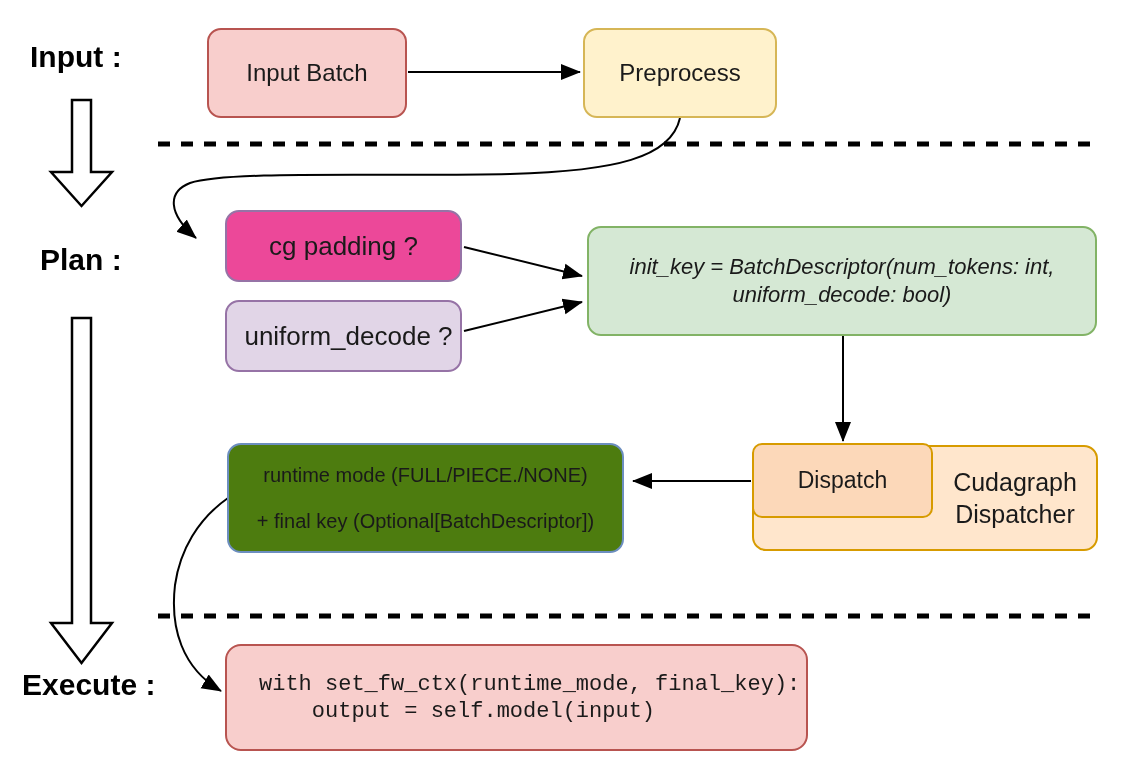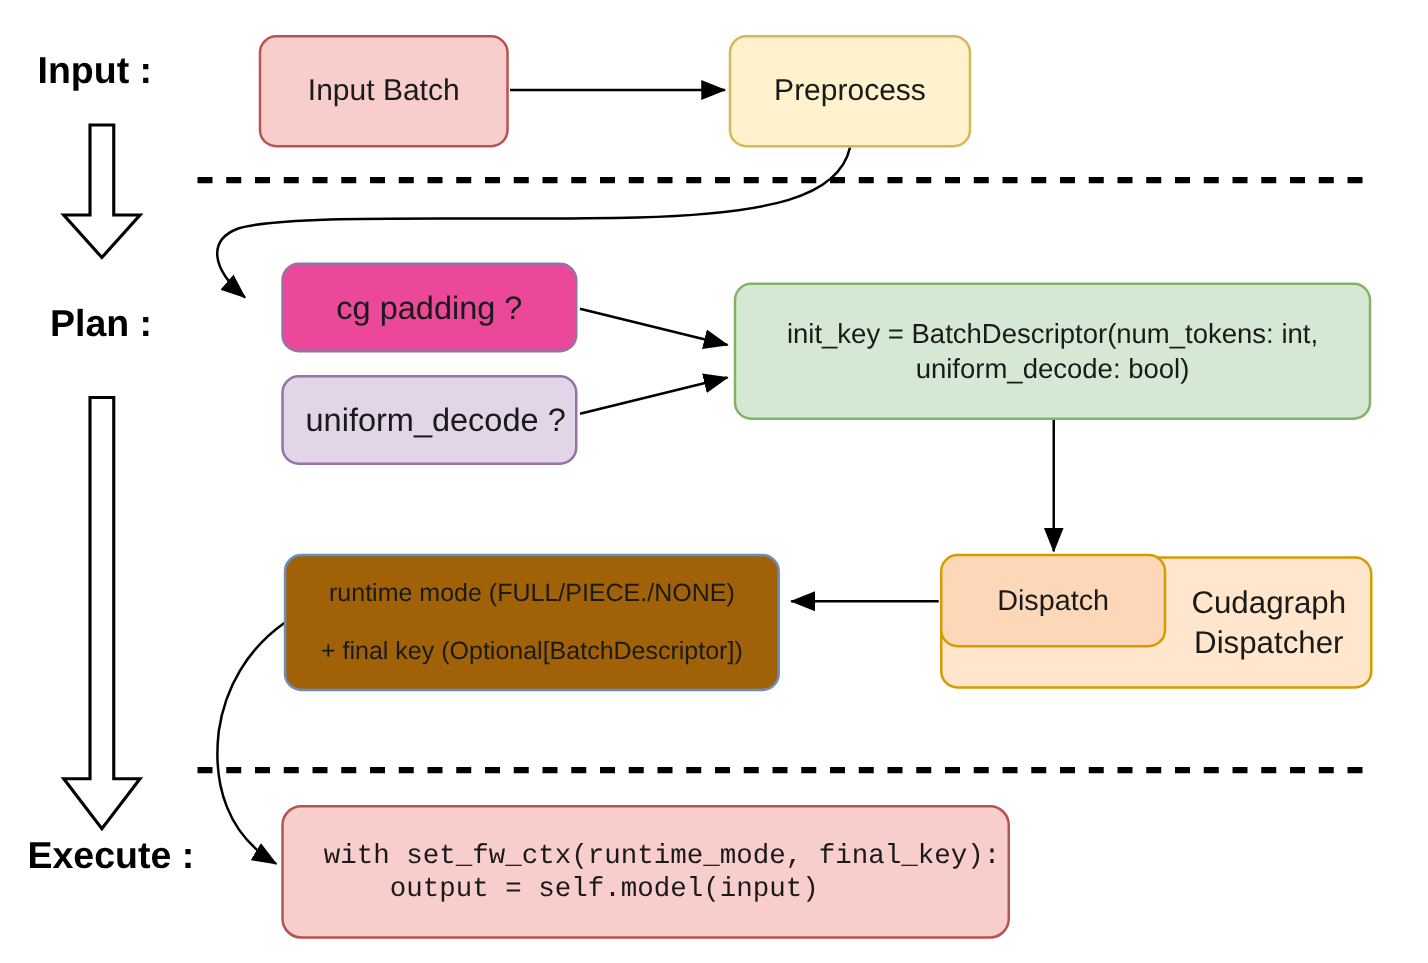--- a/index.html
+++ b/index.html
@@ -79,35 +79,35 @@
   </div>
 
   <div class="node n-cg-padding" style="background-color: #ec4899; border-color: rgb(150, 115, 166);">
     <div>cg padding ?</div>
   </div>
 
   <div class="node n-uniform-decode" style="background-color: rgb(225, 213, 231); border-color: rgb(150, 115, 166);">
     <div>uniform_decode ?</div>
   </div>
 
-  <div class="node n-init-key" style="background-color: rgb(213, 232, 212); border-color: rgb(130, 179, 102);">
+  <div class="node n-init-key" style="background-color: rgb(213, 232, 212); border-color: rgb(130, 179, 102); font-style: italic;">
     <div>init_key = BatchDescriptor(num_tokens: int,</div>
     <div>uniform_decode: bool)</div>
   </div>
 
   <div class="node n-cudagraph" style="background-color: rgb(255, 230, 204); border-color: rgb(215, 155, 0);">
     <div>Cudagraph</div>
     <div>Dispatcher</div>
   </div>
 
-  <div class="node n-dispatch" style="background-color: rgb(252, 216, 185); border-color: rgb(215, 155, 0);">
+  <div class="node n-dispatch" style="background-color: rgb(252, 216, 185); border-color: rgb(215, 155, 0); border-radius: 10px;">
     <div>Dispatch</div>
   </div>
 
-  <div class="node n-runtime" style="background-color: #a16207; border-color: rgb(108, 142, 191); gap: 16px;">
+  <div class="node n-runtime" style="background-color: #4d7c0f; border-color: rgb(108, 142, 191); gap: 16px;">
     <div>runtime mode (FULL/PIECE./NONE)</div>
     <div>+ final key (Optional[BatchDescriptor])</div>
   </div>
 
   <div class="node n-execute" style="background-color: rgb(248, 206, 204); border-color: rgb(184, 84, 80); padding-left: 32px;">
     <div>with set_fw_ctx(runtime_mode, final_key):</div>
     <div>    output = self.model(input)</div>
   </div>
 
 </div>

